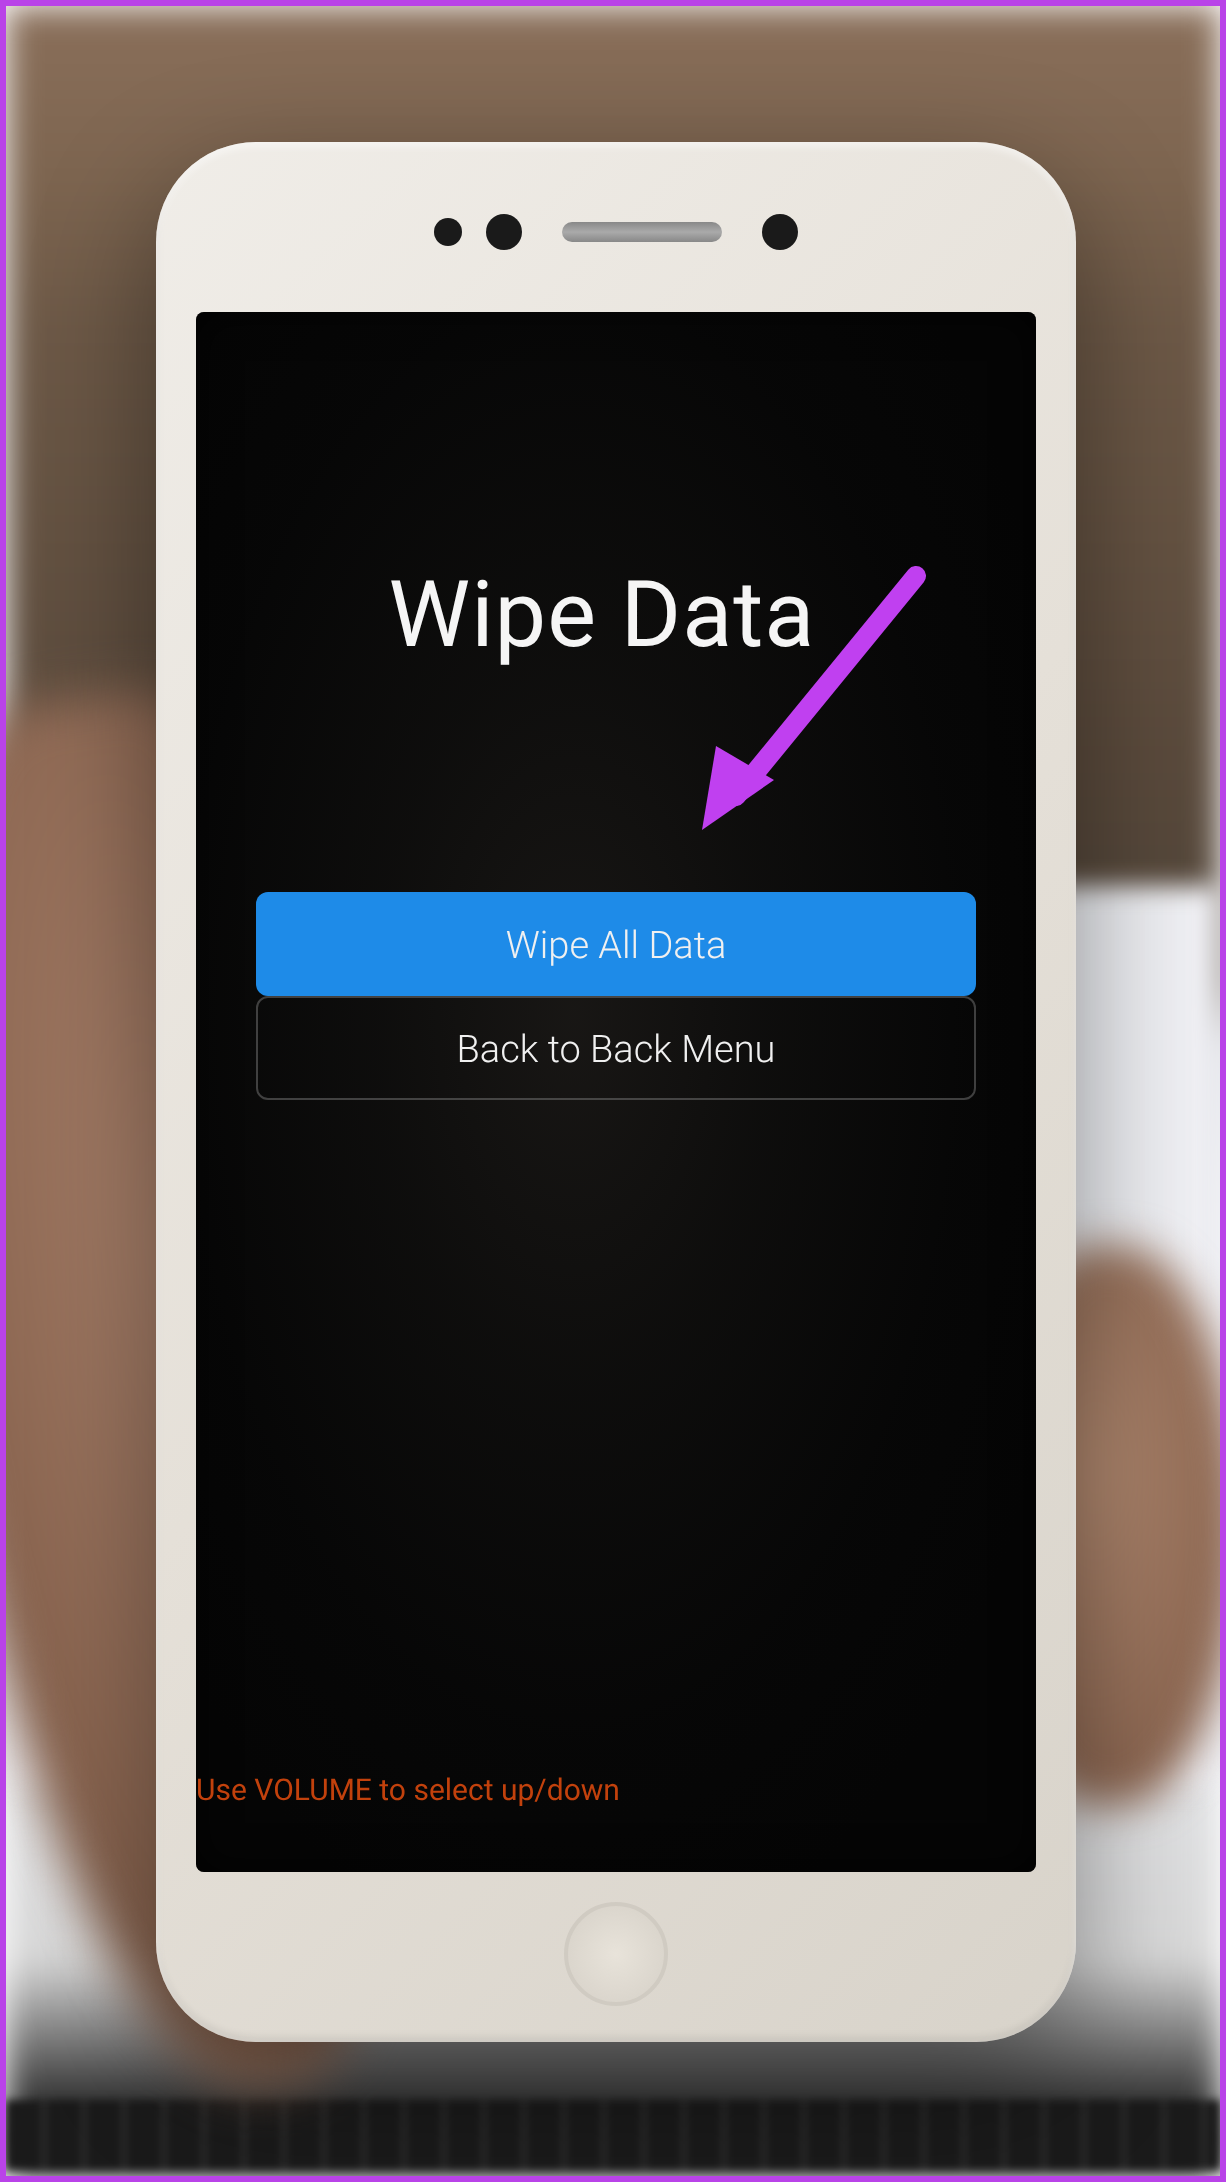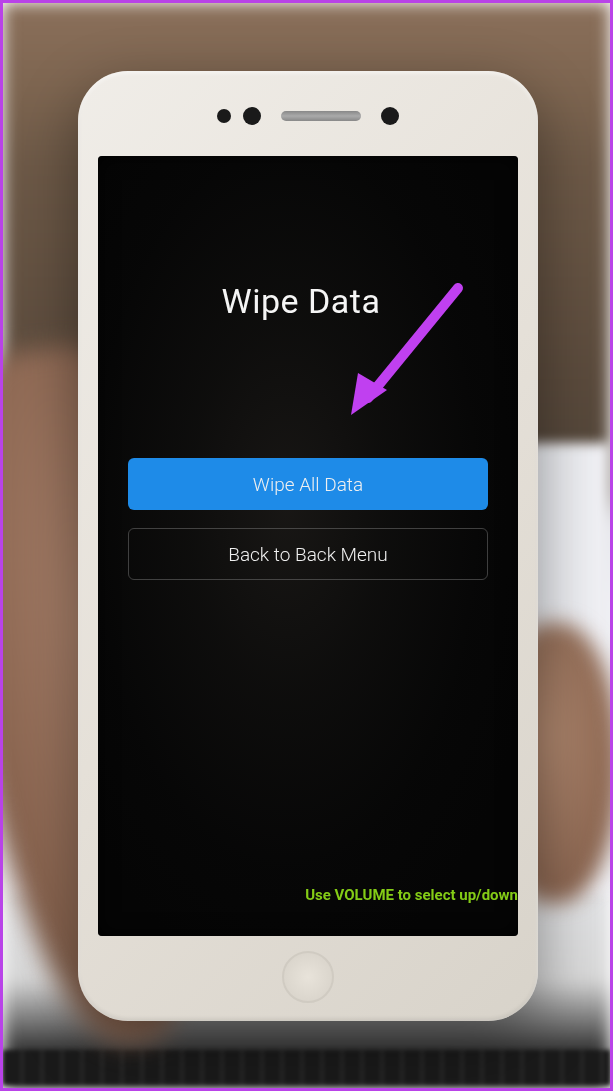--- a/index.html
+++ b/index.html
@@ -162,34 +162,32 @@
       pointer-events: none;
     }
 
     .screen-title {
       position: absolute;
       top: 125px;
       left: 0;
       right: 14px;
       text-align: center;
       color: #f5f5f5;
-      font-size: 34px;
+      font-size: 46px;
       font-weight: 400;
       letter-spacing: 0.5px;
     }
 
     .menu-container {
       position: absolute;
       top: 290px;
       left: 30px;
       right: 30px;
       display: flex;
       flex-direction: column;
-      gap: 18px;
-      margin-top: 12px;
     }
 
     .menu-button {
       height: 52px;
       border-radius: 6px;
       display: flex;
       align-items: center;
       justify-content: center;
       font-size: 19px;
       font-weight: 300;
@@ -204,24 +202,24 @@
     .menu-button.unselected {
       border: 1px solid rgba(120, 120, 120, 0.5);
       background: transparent;
     }
 
     .hint-text {
       position: absolute;
       bottom: 30px;
       left: 0;
       right: 0;
-      text-align: right;
-      color: #84cc16;
+      text-align: left;
+      color: #c2410c;
       font-size: 15px;
-      font-weight: 700;
+      font-weight: 400;
       line-height: 1.5;
     }
 
     .phone-home {
       position: absolute;
       bottom: 18px;
       left: 50%;
       transform: translateX(-50%);
       width: 52px;
       height: 52px;

